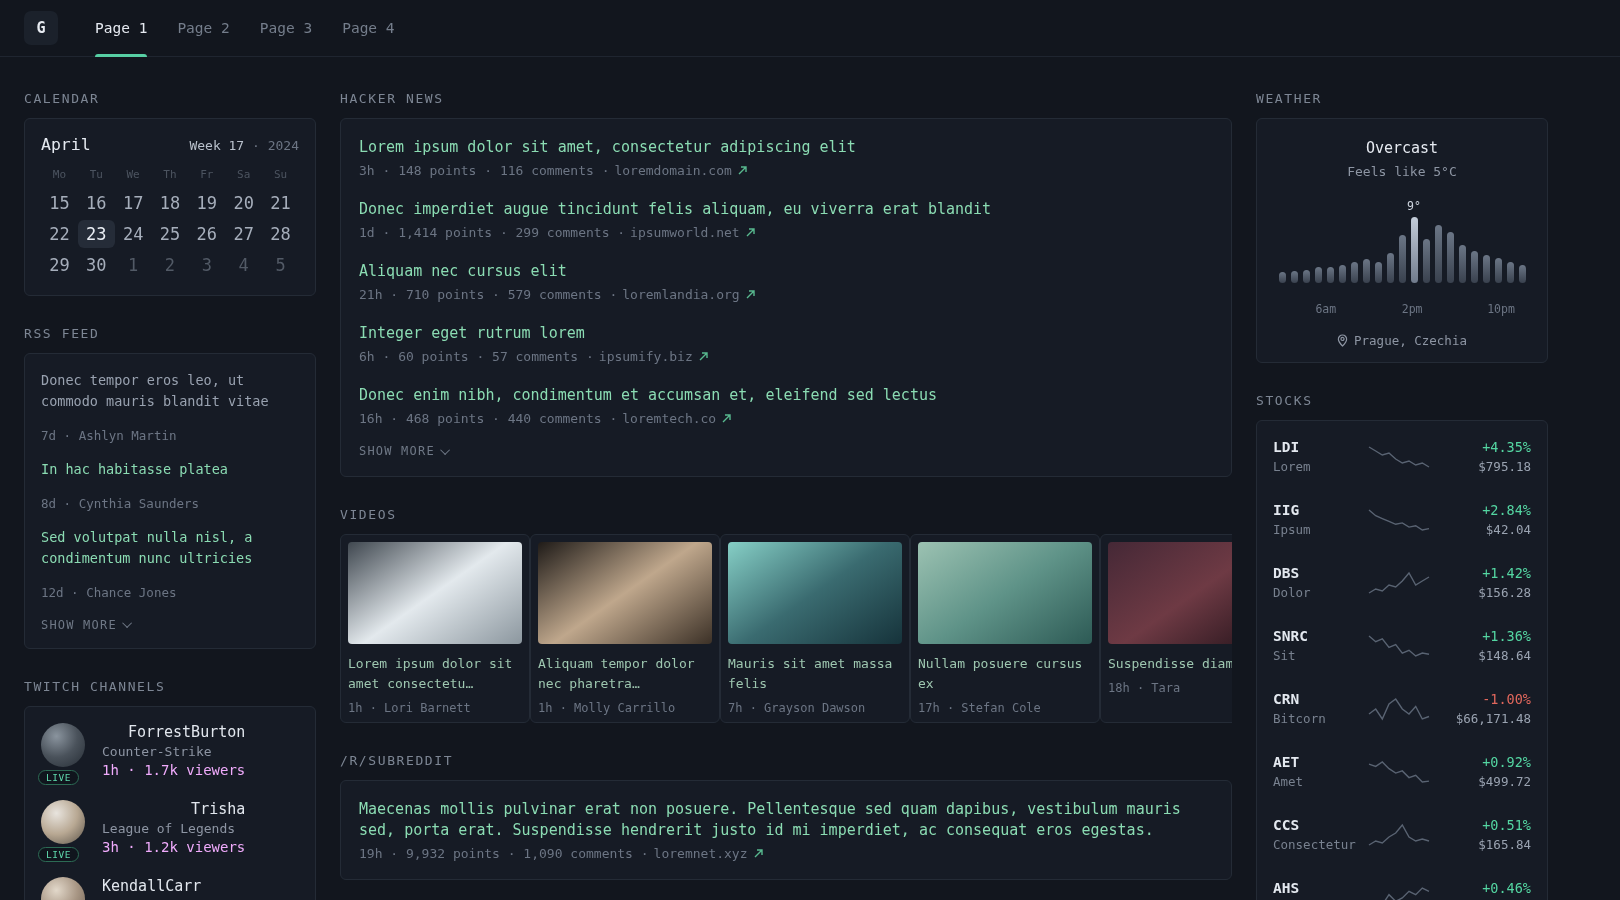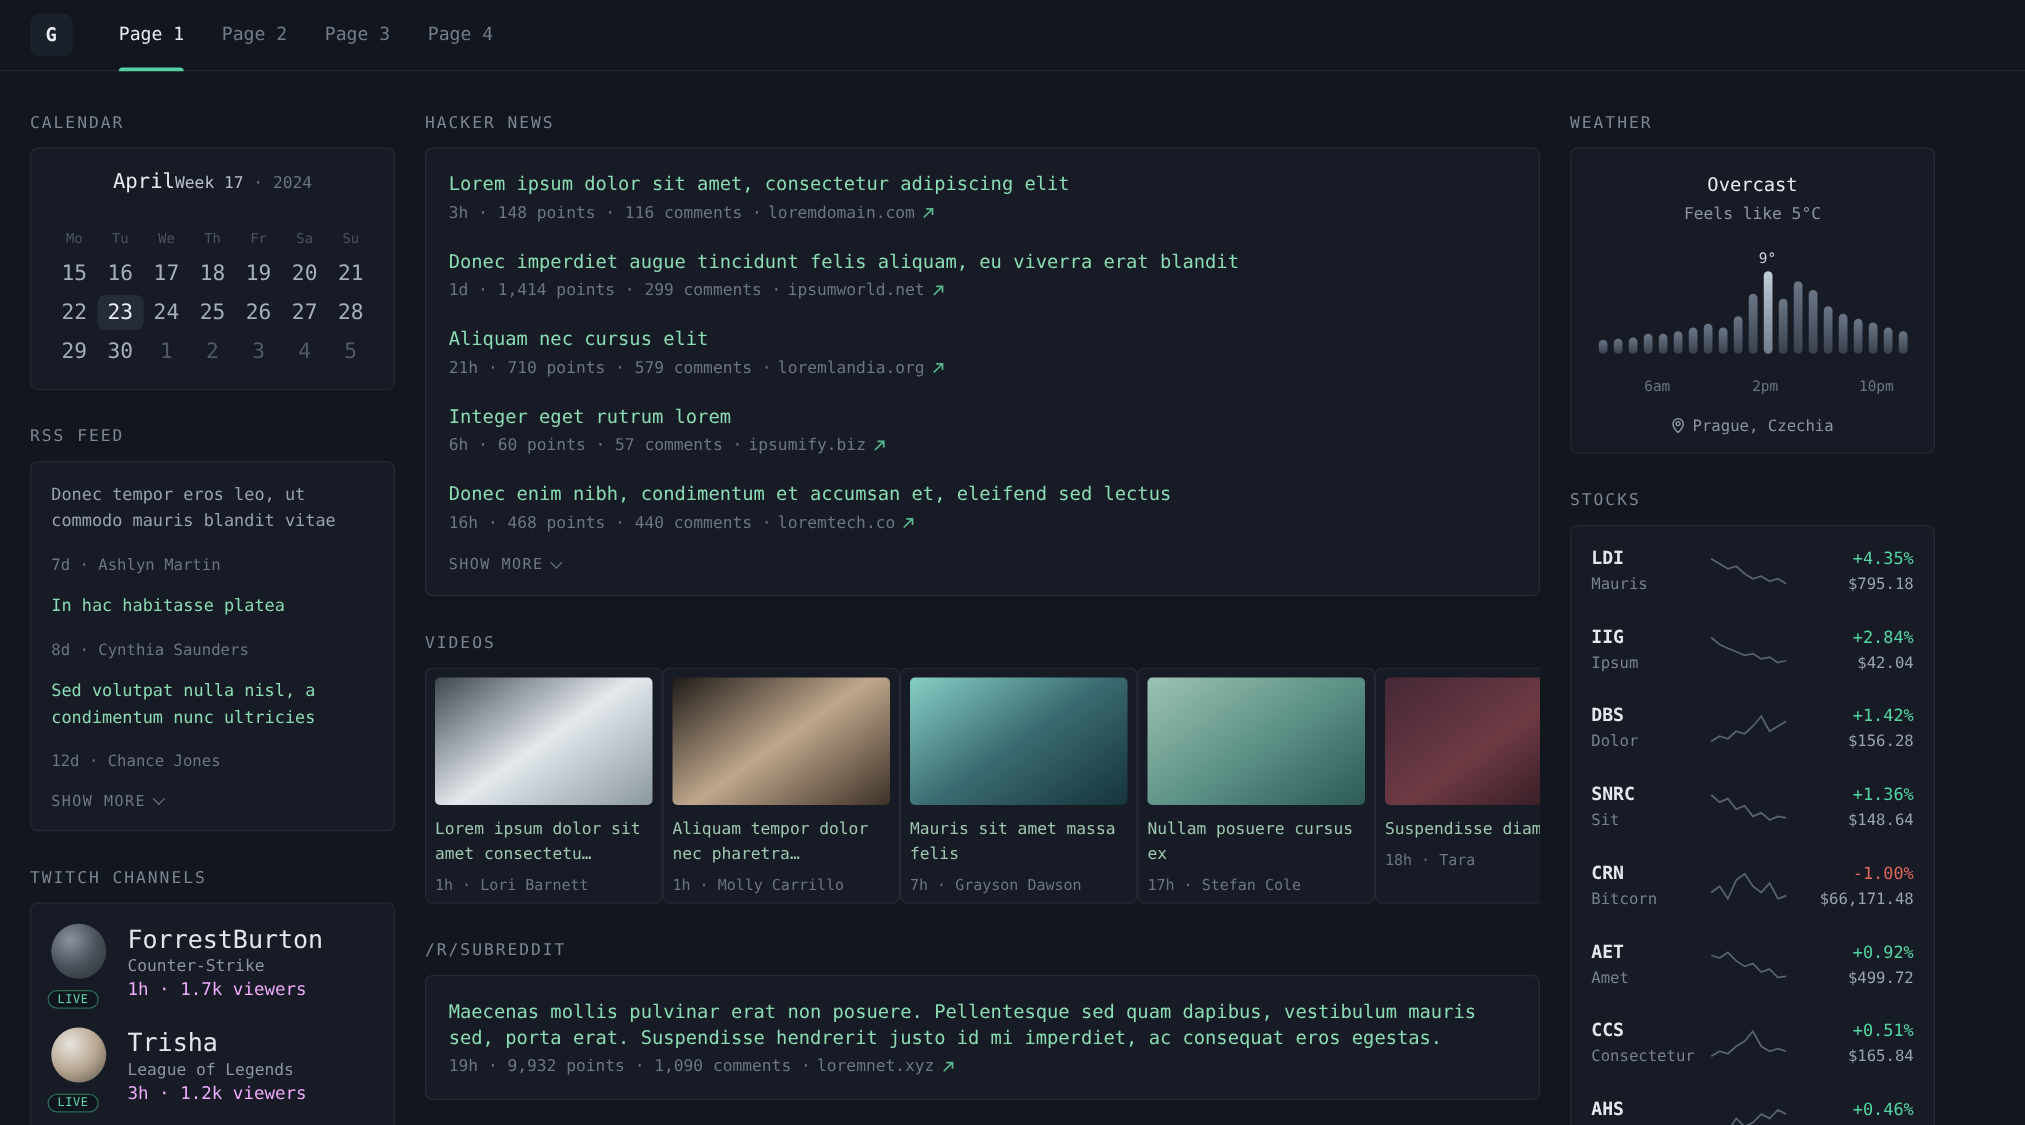--- a/index.html
+++ b/index.html
@@ -17,21 +17,21 @@
   .tab { display:flex; align-items:center; padding:0 15px; color:#747d8b; font-size:14.5px; position:relative; cursor:pointer; }
   .tab[data-state="active"] { color:#e6eaf1; }
   .tab[data-state="active"]::after { content:""; position:absolute; left:15px; right:15px; bottom:-1px; height:3px;
           border-radius:3px 3px 0 0; background:#57cfa4; }
   
   .layout { display:grid; grid-template-columns:292px 892px 292px; gap:24px; padding:34px 24px 0; align-items:start; }
   .widget + .widget { margin-top:30px; }
   .widget-title { font-size:13px; letter-spacing:1.6px; color:#7d8694; margin-bottom:12px; font-weight:normal; }
   .box { background:#161b25; border:1px solid #242b36; border-radius:6px; padding:16px; }
   
-  .cal-head { display:flex; justify-content:center; align-items:baseline; margin-bottom:24px; }
+  .cal-head { display:flex; justify-content:space-between; align-items:baseline; margin-bottom:8px; }
   .cal-month { font-size:16.5px; color:#e4e9f0; }
   .cal-week { font-size:13px; color:#b9c1cc; }
   .cal-week .dim { color:#6c7584; }
   .cal-grid { display:grid; grid-template-columns:repeat(7,1fr); row-gap:3px; text-align:center; }
   .cal-dh { font-size:11px; color:#4c5460; padding:6px 0 8px; }
   .cal-cell { font-size:17px; color:#a6aebb; height:28px; line-height:28px; border-radius:6px; }
   .cal-cell[data-state="selected"] { background:#252c38; color:#eaeef4; }
   .cal-cell[data-state="muted"] { color:#525a66; }
   
   .rss-item + .rss-item { margin-top:16px; }
@@ -42,21 +42,21 @@
                cursor:pointer; background:none; border:none; font-family:inherit; }
   .chev { width:7px; height:7px; border-left:1.5px solid currentColor; border-bottom:1.5px solid currentColor;
           transform:rotate(-45deg) translateY(-2px); display:inline-block; }
   
   .tw-row { display:flex; gap:15px; cursor:pointer; }
   .tw-row + .tw-row { margin-top:22px; }
   .tw-avatar-wrap { position:relative; width:46px; flex:none; }
   .tw-avatar { width:44px; height:44px; border-radius:50%; background:#444; }
   .live-badge { position:absolute; left:-3px; bottom:-7px; font-size:9.5px; letter-spacing:.5px; color:#5fd8ac;
                 background:#10151d; border:1px solid #2c6b54; border-radius:9px; padding:1px 7px; }
-  .tw-name { font-size:20px; color:#e2e7ee; }
+  .tw-name { font-size:15px; color:#e2e7ee;text-align:right; }
   .tw-game { font-size:13px; color:#8d95a3; margin-top:3px; }
   .tw-meta { font-size:14px; color:#f0abfc; margin-top:3px; }
   
   .hn-box { padding:18px; }
   .hn-item + .hn-item { margin-top:21px; }
   .hn-title { color:#8bdcb3; font-size:15px; display:block; line-height:1.4; cursor:pointer; }
   .hn-meta { margin-top:5px; font-size:13px; color:#6c7584; display:flex; align-items:center; gap:5px; }
   .hn-domain { color:#6c7584; cursor:pointer; }
   .ext { width:11px; height:11px; color:#58b98f; }
   .ext path { stroke:currentColor; fill:none; stroke-width:1.4; }
@@ -521,21 +521,21 @@
       </div>
     </section>
 
     <section class="widget">
       <h2 class="widget-title">STOCKS</h2>
       <div class="box stocks-box">
 
           <div class="stock-row">
             <div class="stock-left">
               <div class="stock-sym">LDI</div>
-              <div class="stock-name">Mauris</div>
+              <div class="stock-name">Lorem</div>
             </div>
             <svg class="stock-spark" viewBox="0 0 60 26">
               <polyline points="0.0,3.0 6.7,7.0 13.3,11.0 20.0,9.0 26.7,15.0 33.3,19.0 40.0,17.0 46.7,21.0 53.3,19.0 60.0,23.0"></polyline>
             </svg>
             <div class="stock-right">
               <div class="stock-change">+4.35%</div>
               <div class="stock-price">$795.18</div>
             </div>
           </div>
 

